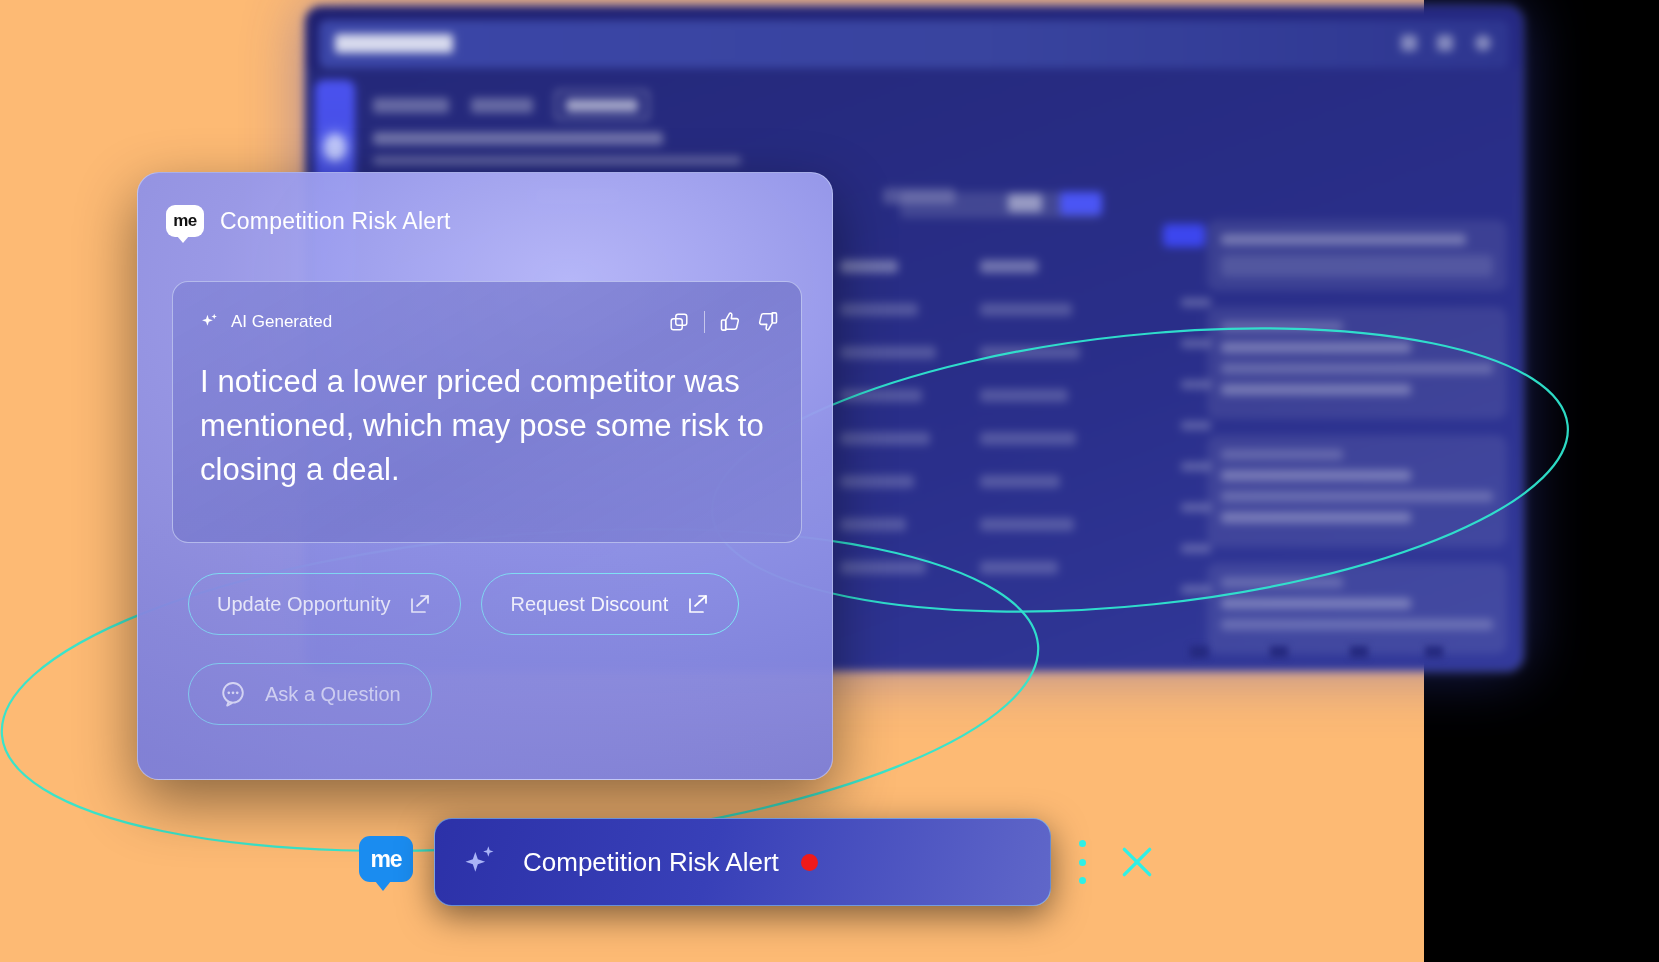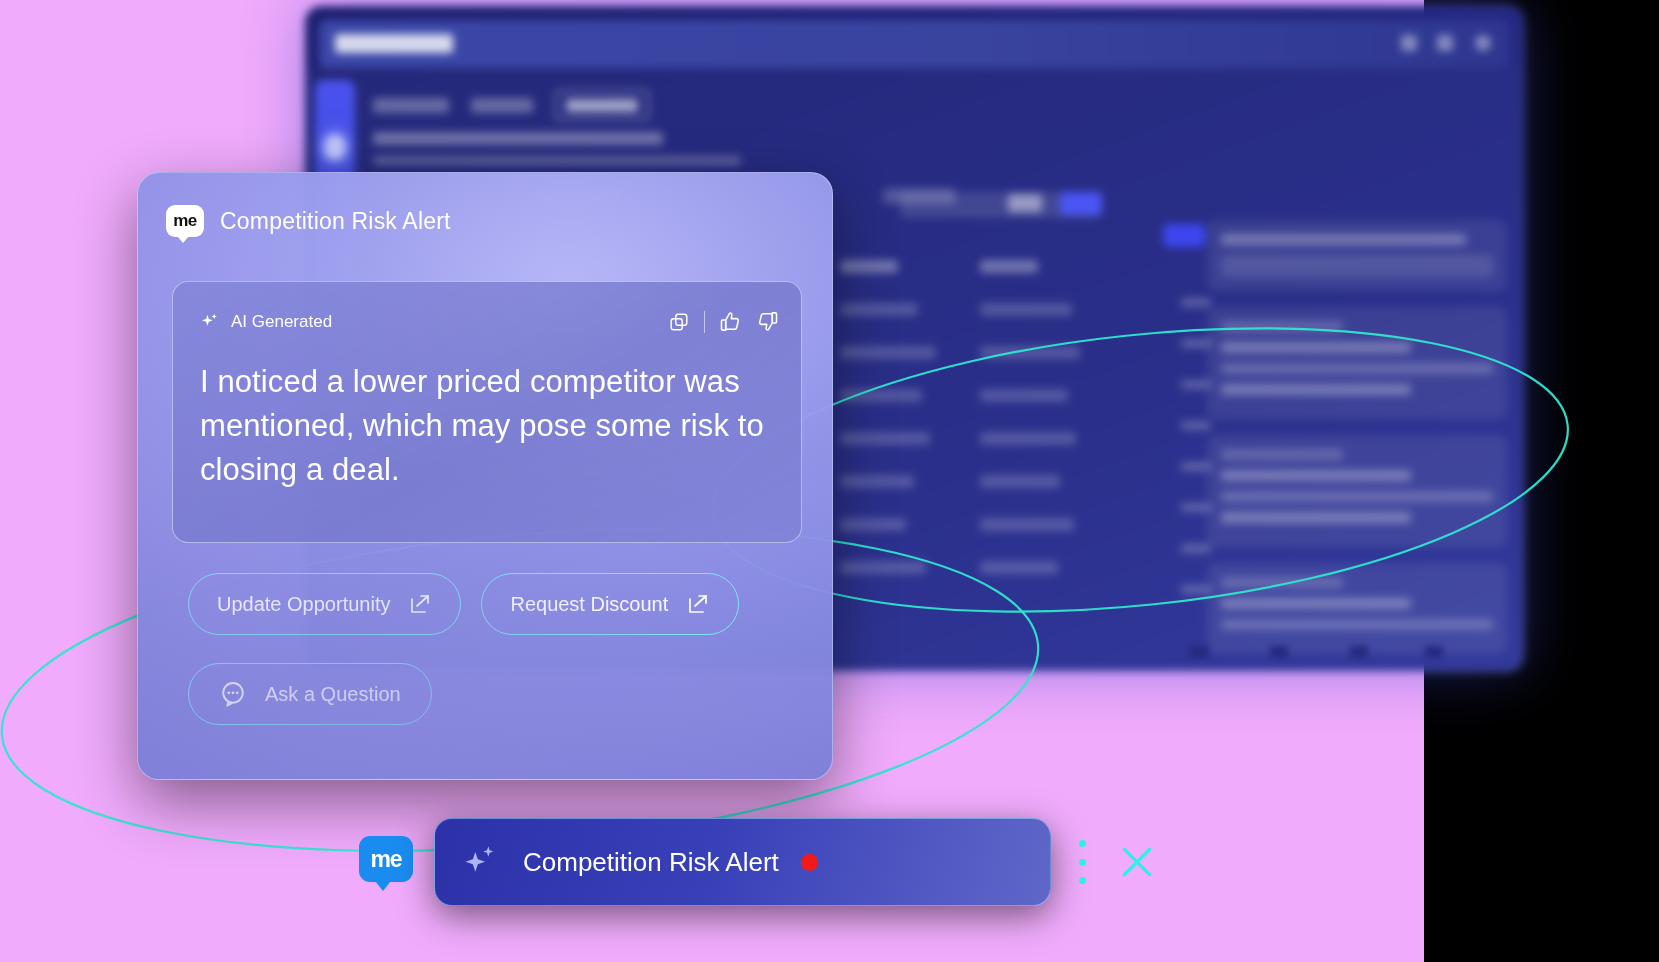--- a/index.html
+++ b/index.html
@@ -2,21 +2,21 @@
 <html><head>
 <meta charset="utf-8">
 <style>
   * { box-sizing: border-box; margin: 0; padding: 0; }
   html, body {
     width: 1659px; height: 962px;
     background: #000;
     overflow: hidden;
     font-family: "Liberation Sans", sans-serif;
   }
-  #stage { position: relative; width: 1424px; height: 962px; background: #f0abfc; }
+  #stage { position: relative; width: 1424px; height: 962px; background: #fdba74; }
 
   
   .sn-window {
     position: absolute;
     left: 305px; top: 6px;
     width: 1218px; height: 665px;
     border-radius: 16px;
     background: linear-gradient(165deg, #1e1f6e 0%, #262a86 40%, #2c3193 100%);
     box-shadow: 0 0 0 2px rgba(140,160,255,.30), 0 0 60px rgba(60,70,200,.45);
     filter: blur(4.5px);

